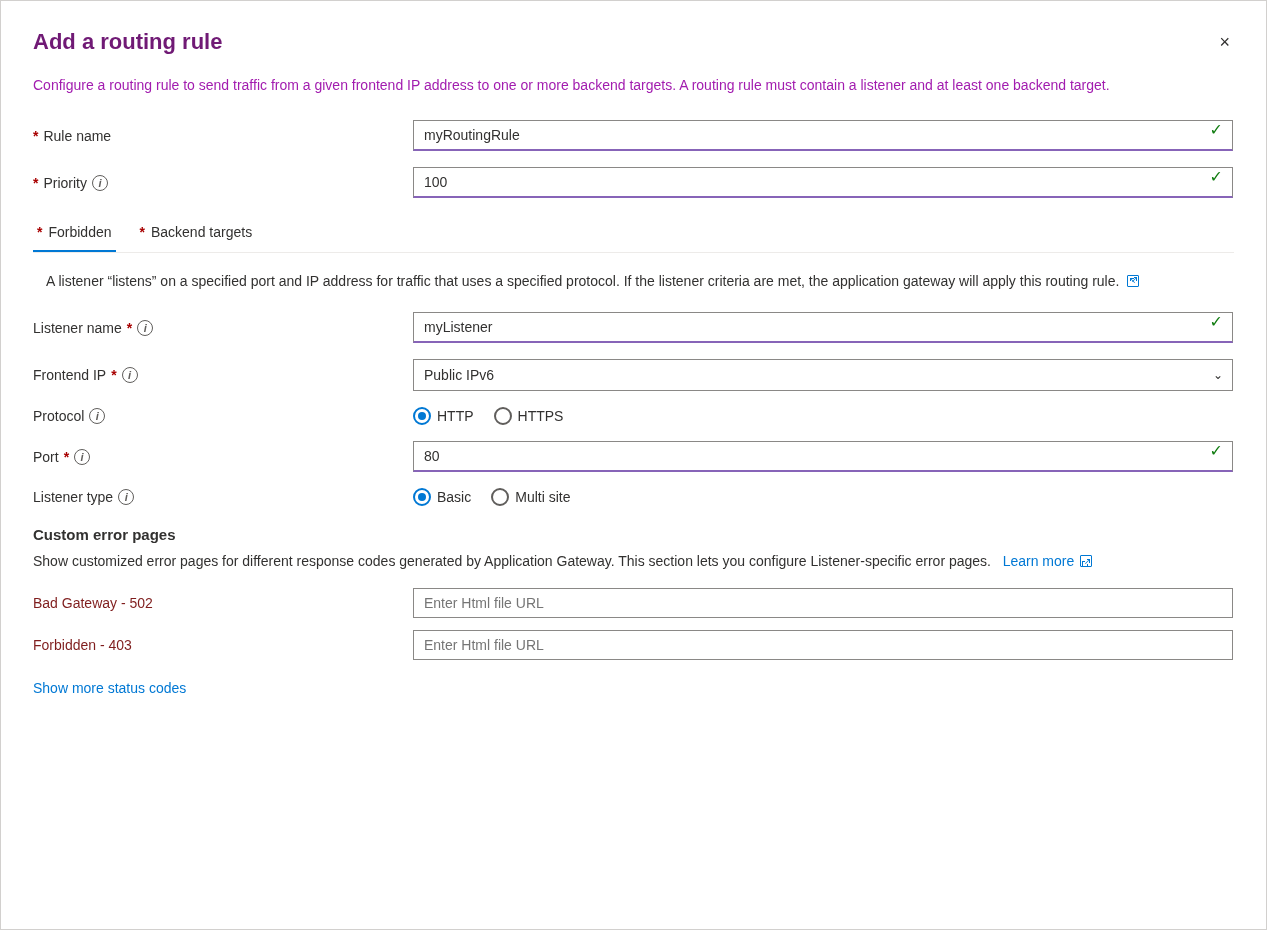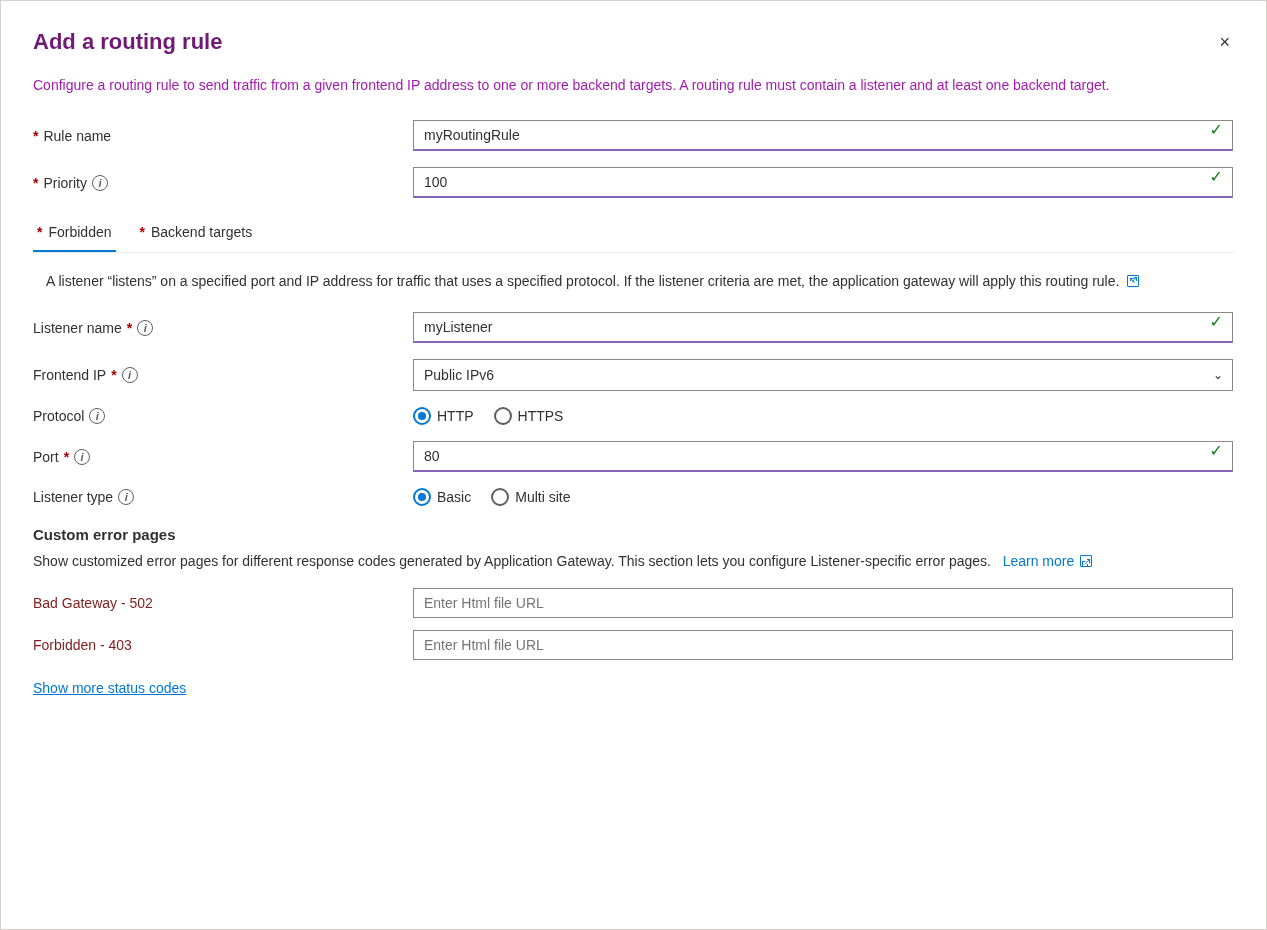--- a/index.html
+++ b/index.html
@@ -210,21 +210,20 @@
       display: inline-block;
       font-size: 11px;
       margin-left: 2px;
     }
     .show-more-link {
       color: #0078d4;
       cursor: pointer;
       font-size: 14px;
       margin-top: 8px;
       display: inline-block;
-      text-decoration: underline;
     }
     .listener-description {
       font-size: 14px;
       color: #323130;
       line-height: 1.5;
       margin-bottom: 20px;
       max-width: 1100px;
     }
     .error-page-row {
       display: flex;

